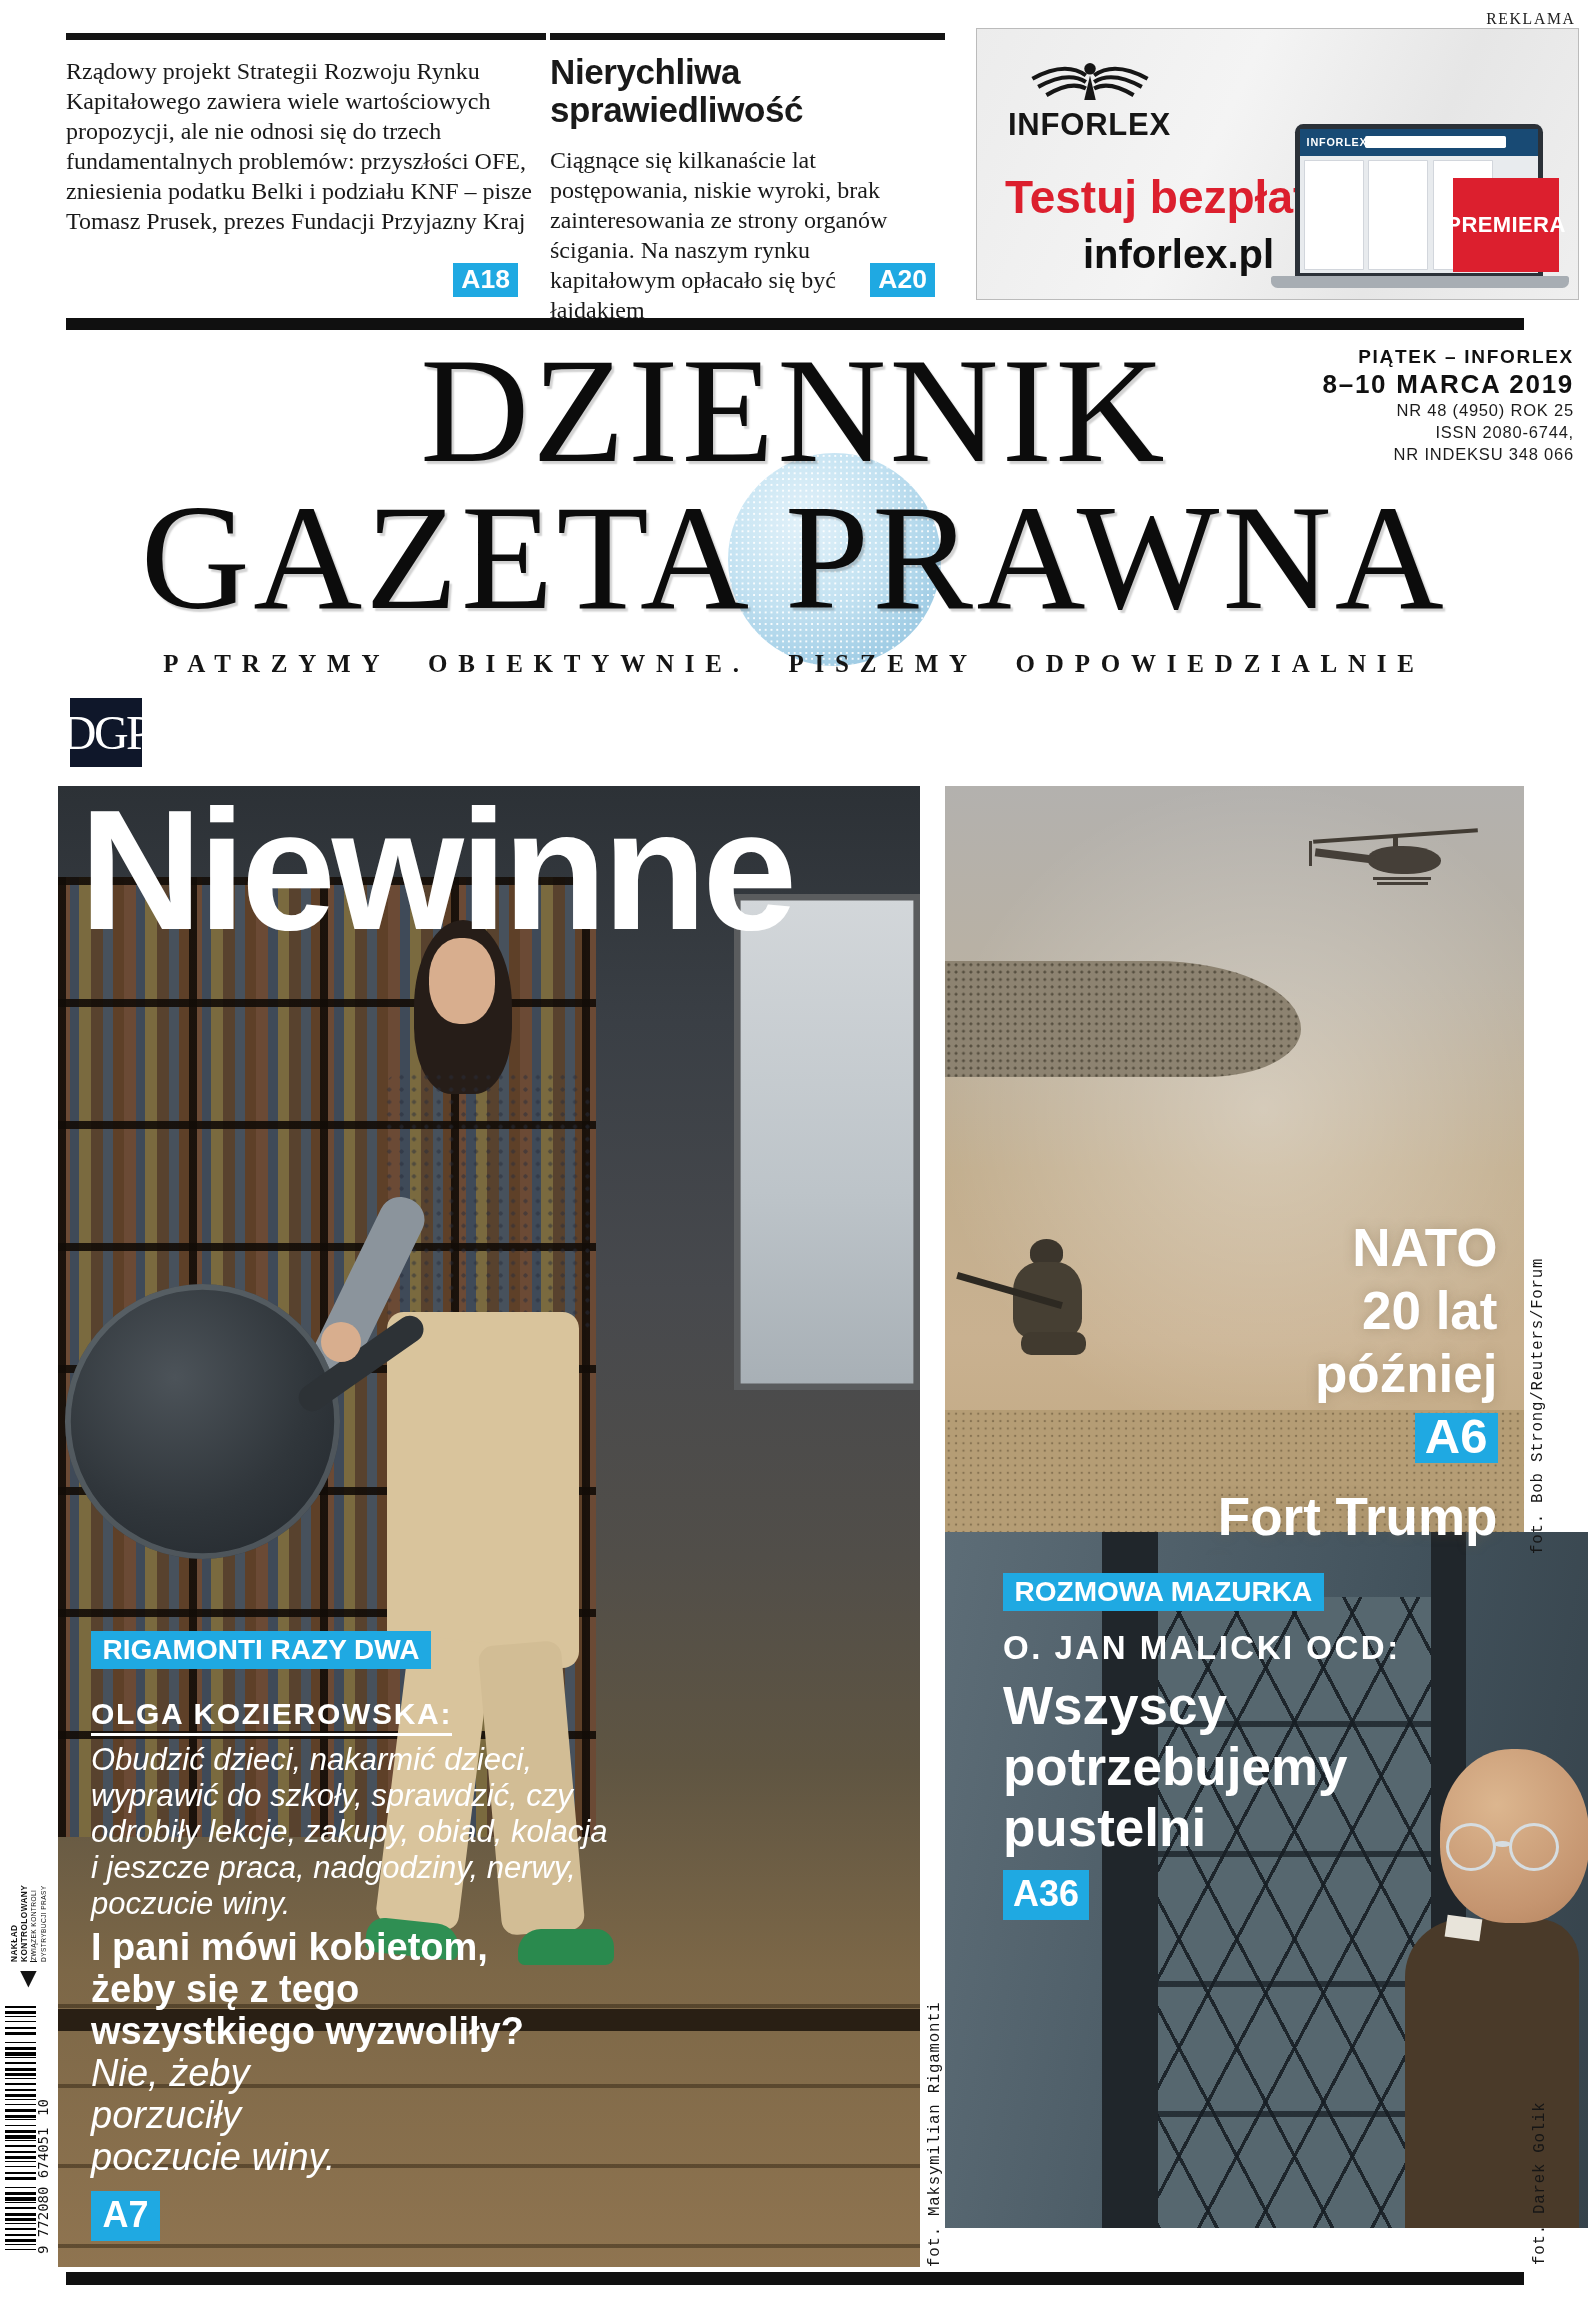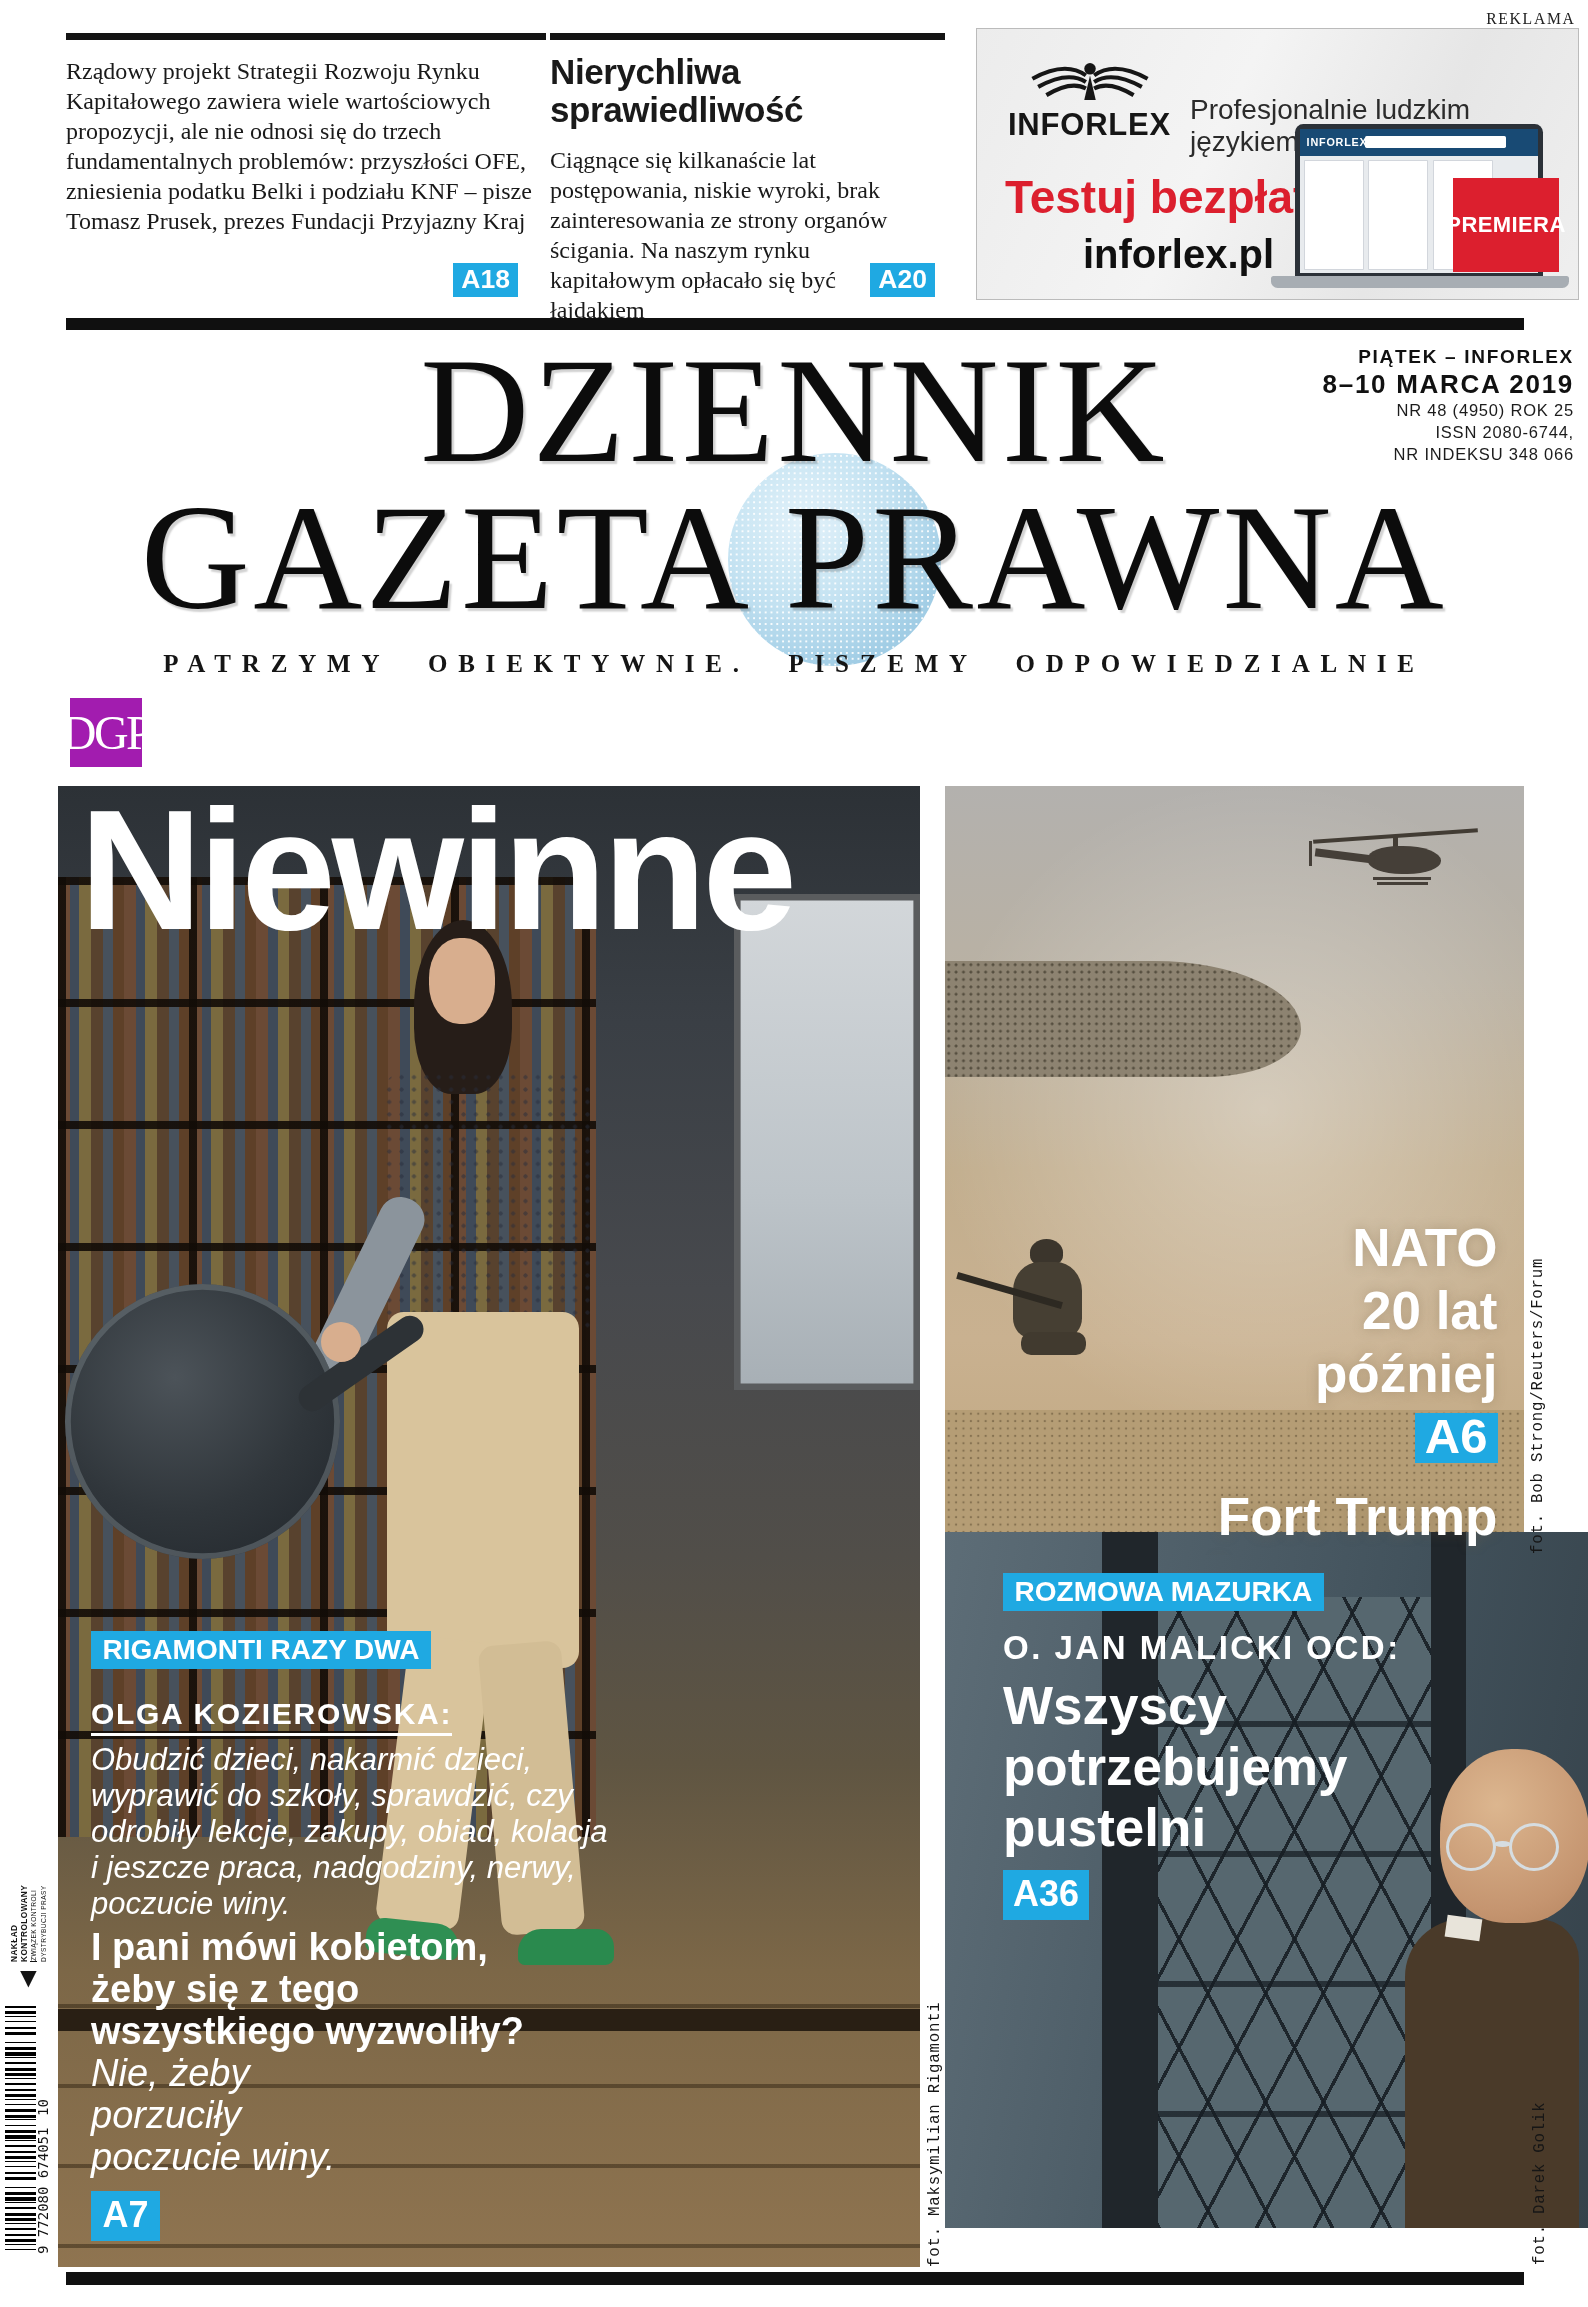--- a/index.html
+++ b/index.html
@@ -50,21 +50,21 @@
       background-image:radial-gradient(rgba(255,255,255,0.9) 0.8px,transparent 1.2px);
       background-size:5.8px 5.8px;}
   .tagline{position:absolute;left:0;top:650px;width:1588px;text-align:center;z-index:2;
       font-family:"Liberation Serif",serif;font-size:25px;font-weight:bold;letter-spacing:10.8px;word-spacing:21.5px;color:#151515;}
   .datebox{position:absolute;right:14px;top:344px;text-align:right;z-index:3;}
   .datebox .d1{font-size:19px;font-weight:bold;letter-spacing:1.7px;line-height:25px;}
   .datebox .d2{font-size:26px;font-weight:bold;letter-spacing:1.7px;line-height:30px;}
   .datebox .d3{font-size:16.5px;line-height:22px;letter-spacing:0.8px;color:#1c1c1c;}
 
   
-  .dgp{position:absolute;left:70px;top:698px;width:72px;height:69px;background:#a21caf;
+  .dgp{position:absolute;left:70px;top:698px;width:72px;height:69px;background:#0f172a;
        display:flex;align-items:center;justify-content:center;
        font-family:"Liberation Serif",serif;font-size:48px;color:#fff;letter-spacing:-2.5px;}
   .infobar{position:absolute;left:149px;top:701px;width:1376px;height:65px;background:#0d0d0d;}
   .sites{position:absolute;left:26.5px;top:7.4px;color:#fff;}
   .sites .s1{font-size:23px;font-weight:bold;line-height:25px;}
   .sites .s2{font-size:14px;line-height:17.4px;letter-spacing:0.8px;}
   .weekend{position:absolute;left:0;top:0;width:100%;height:65px;display:flex;align-items:center;justify-content:center;
       font-size:55px;font-weight:bold;color:#1fa9e2;letter-spacing:0.8px;}
   .price{position:absolute;right:23px;top:5.8px;text-align:right;color:#fff;}
   .price .p1{font-size:32px;font-weight:bold;line-height:33px;}
@@ -225,21 +225,20 @@
             <path d="M22 50 Q 52 32 70 42"></path>
           <path d="M145 30 Q 105 8 80 26"></path>
             <path d="M138 40 Q 102 20 80 34"></path>
             <path d="M128 50 Q 98 32 80 42"></path>
         </g>
         <circle cx="75" cy="18" r="7" fill="#161616"></circle>
         <path d="M75 26 L68 56 L82 56 Z" fill="#161616"></path>
       </svg>
       <div class="brand">INFORLEX</div>
     </div>
-    <div class="ad-tagline">Profesjonalnie ludzkim językiem</div>
     <div class="ad-cta">Testuj bezpłatnie</div>
     <div class="ad-url">inforlex.pl</div>
     <div class="laptop-screen">
       <div class="laptop-inner">
         <div class="lp-brand">INFORLEX</div>
         <div class="lp-search"></div>
         <div class="lp-body">
           <div class="lp-col" style="left:5px;"></div>
           <div class="lp-col" style="left:69px;"></div>
           <div class="lp-col" style="left:134px;"></div>

